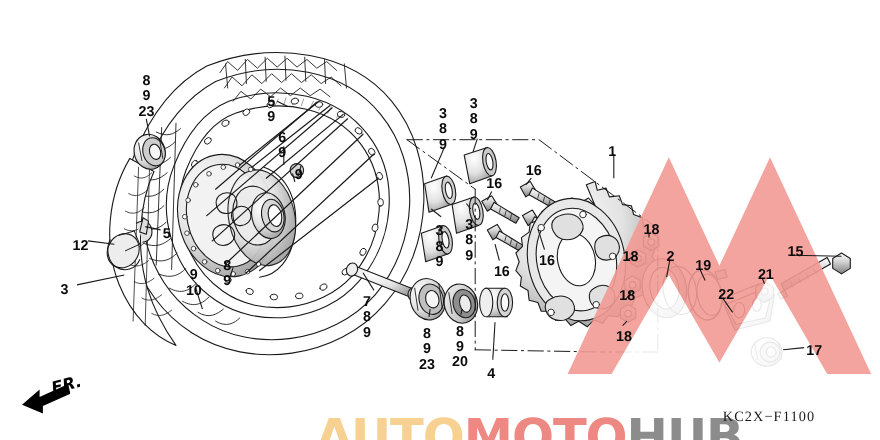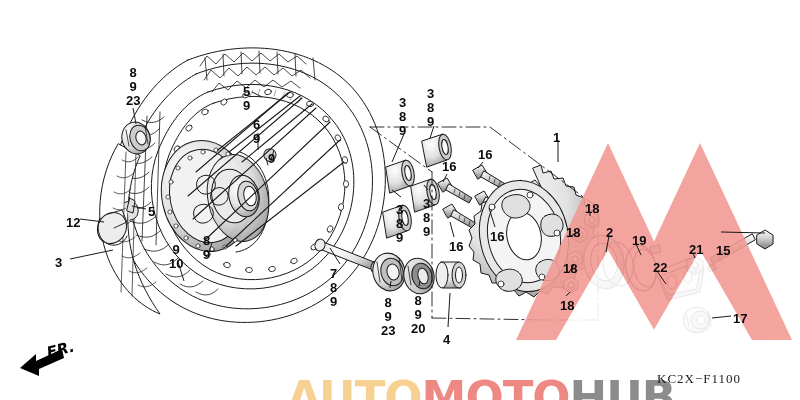--- a/index.html
+++ b/index.html
@@ -498,21 +498,21 @@
       <div class="num stack" style="left: 490px; top: 230px;">16</div>
       <div class="num stack" style="left: 553px; top: 131px;">1</div>
       <div class="num stack" style="left: 585px; top: 202px;">18</div>
       <div class="num stack" style="left: 566px; top: 226px;">18</div>
       <div class="num stack" style="left: 563px; top: 262px;">18</div>
       <div class="num stack" style="left: 560px; top: 299px;">18</div>
       <div class="num stack" style="left: 606px; top: 226px;">2</div>
       <div class="num stack" style="left: 632px; top: 234px;">19</div>
       <div class="num stack" style="left: 653px; top: 261px; text-align: center;">22</div>
       <div class="num stack" style="left: 689px; top: 243px;">21</div>
-      <div class="num stack" style="left: 716px; top: 222px; margin-top: 22px;">15</div>
+      <div class="num stack" style="left: 716px; top: 222px;">15</div>
       <div class="num stack" style="left: 733px; top: 312px;">17</div>
     </div>
 
   <div id="code">KC2X−F1100</div>
 
   <svg id="fr" width="46" height="34" viewBox="0 0 46 34" xmlns="http://www.w3.org/2000/svg">
     <path d="M2 22 L18 8 L18 15 L44 3 L46 12 L21 23 L21 30 Z" fill="#000000"></path>
   </svg>
   <div id="frtext">FR.</div>
 

